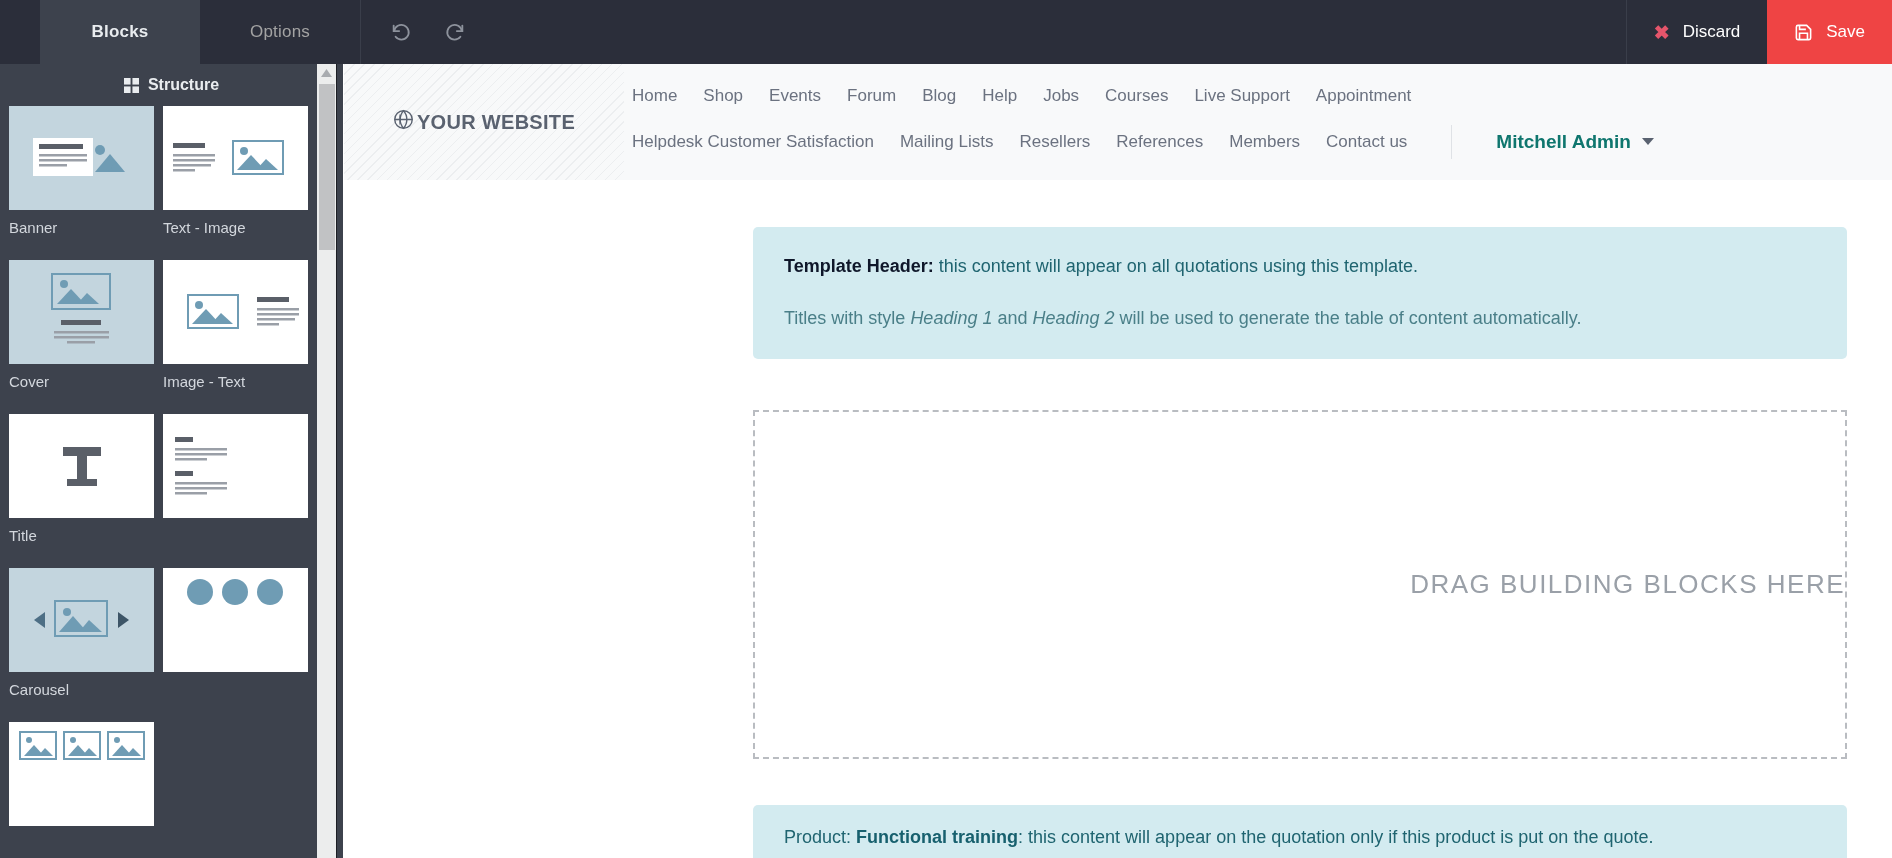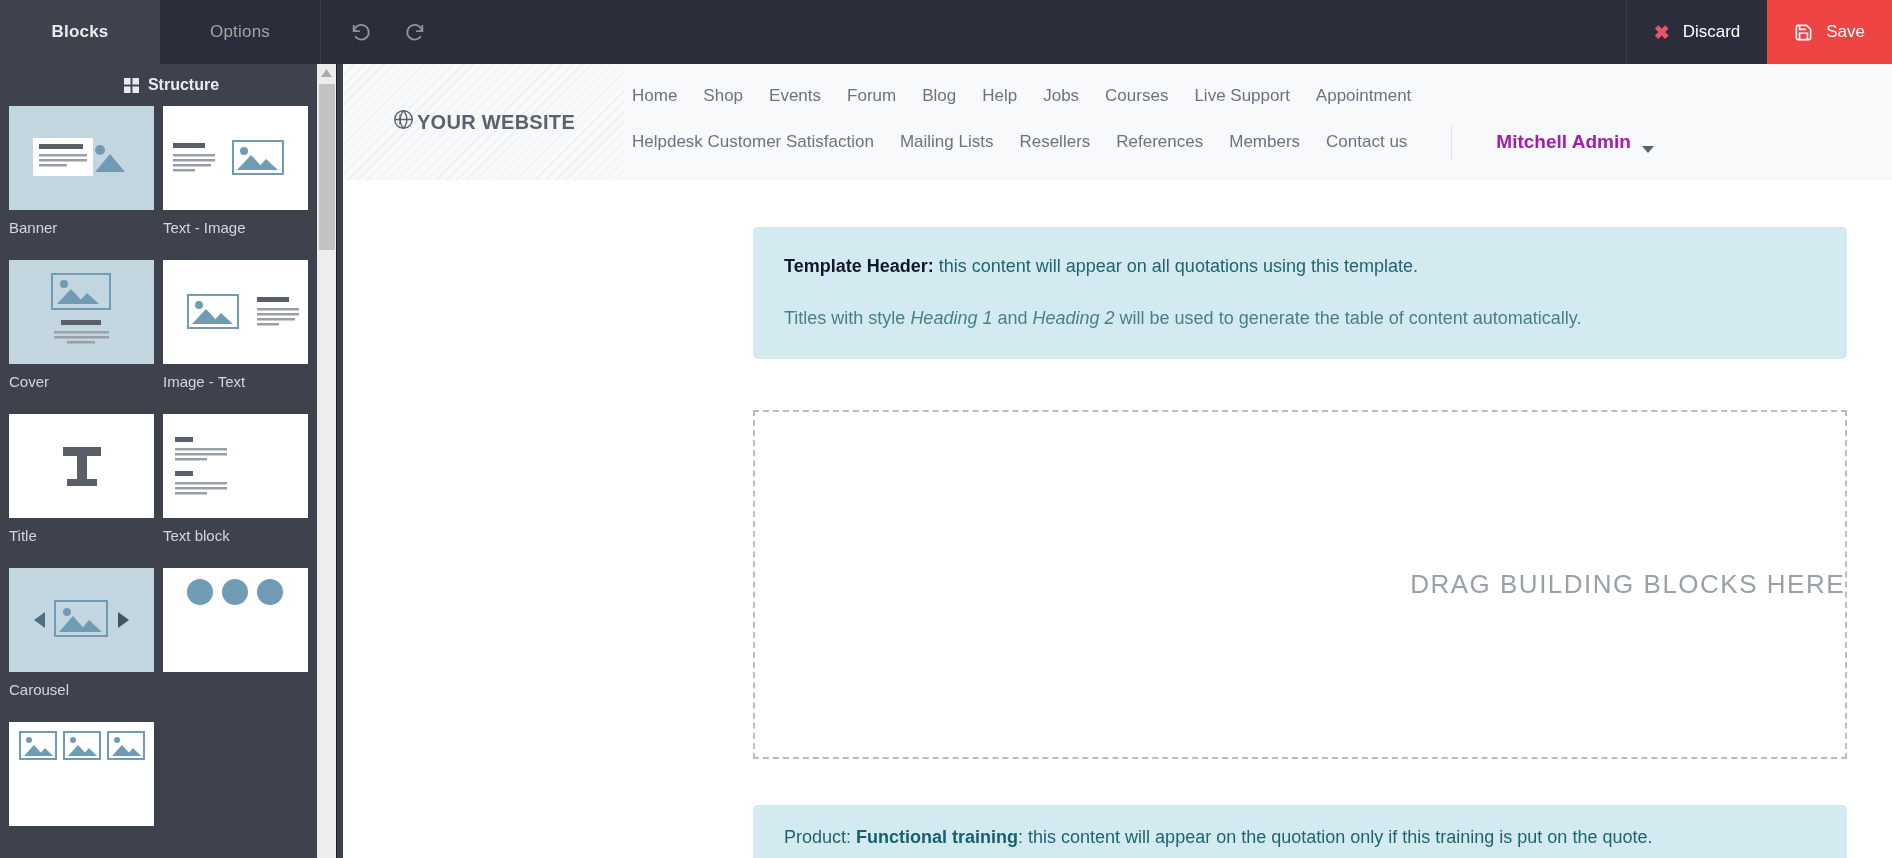--- a/index.html
+++ b/index.html
@@ -16,21 +16,21 @@
     width: 1892px; height: 64px;
     background: #2b2e3a;
     display: flex; align-items: stretch;
   }
   .tab {
     width: 160px;
     display: flex; align-items: center; justify-content: center;
     font-size: 17px; letter-spacing: .2px;
     cursor: pointer; user-select: none;
   }
-  .tab.active { background: #3d424d; color: #e9ecef; font-weight: 600; }
+  .tab.active { background: #3d424d; color: #e9ecef; font-weight: 600; margin-left: 40px; }
   .tab.inactive { background: #2b2e3a; color: #a3a3a3; }
 
   .history-group {
     display: flex; align-items: center;
     padding-left: 26px; gap: 26px;
     border-left: 1px solid #3a3e4a;
   }
   .hist-btn {
     width: 28px; height: 28px;
     display: flex; align-items: center; justify-content: center;
@@ -146,22 +146,22 @@
   .nav-row.second { gap: 26px; margin-top: 11px; }
   .nav-link {
     color: #6b7280; font-size: 17px;
     cursor: pointer; white-space: nowrap;
   }
   .nav-spacer { flex: 1; }
   .user-sep {
     width: 1px; height: 34px; background: #dfe2e6; margin: 0 18px;
   }
   .user-menu {
-    display: flex; align-items: flex-end; gap: 11px;
-    color: #a21caf; font-size: 19px; font-weight: 600;
+    display: flex; align-items: center; gap: 11px;
+    color: #0f766e; font-size: 19px; font-weight: 600;
     cursor: pointer; white-space: nowrap;
   }
   .caret {
     width: 0; height: 0;
     border-left: 6px solid transparent;
     border-right: 6px solid transparent;
     border-top: 7px solid #5a6270;
   }
 
   .page-body { padding: 0; }
@@ -349,21 +349,20 @@
           <rect x="12" y="23" width="18" height="5" fill="#5a5f68"></rect>
           <rect x="12" y="34" width="52" height="2.5" fill="#9a9fa7"></rect>
           <rect x="12" y="39" width="52" height="2.5" fill="#9a9fa7"></rect>
           <rect x="12" y="44" width="32" height="2.5" fill="#9a9fa7"></rect>
           <rect x="12" y="57" width="18" height="5" fill="#5a5f68"></rect>
           <rect x="12" y="68" width="52" height="2.5" fill="#9a9fa7"></rect>
           <rect x="12" y="73" width="52" height="2.5" fill="#9a9fa7"></rect>
           <rect x="12" y="78" width="32" height="2.5" fill="#9a9fa7"></rect>
         </svg>
       </div>
-      <div class="block-label">Text block</div>
     </div>
 
 
     <div class="block-cell">
       <div class="block-thumb tinted">
         <svg width="145" height="104" viewBox="0 0 145 104">
           <path d="M25 52 L36 44 L36 60 Z" fill="#4d6f85"></path>
           <path d="M120 52 L109 44 L109 60 Z" fill="#3d5567"></path>
           <rect x="46" y="33" width="52" height="35" fill="none" stroke="#6f9cb4" stroke-width="2"></rect>
           <circle cx="58" cy="44" r="4" fill="#6f9cb4"></circle>
@@ -477,18 +476,18 @@
         <div class="muted">
           <span>Titles with style </span><i>Heading 1</i><span> and </span><i>Heading 2</i><span> will be used to generate the table of content automatically.</span>
         </div>
       </div>
 
       <div class="dropzone">
         <span class="dropzone-text">DRAG BUILDING BLOCKS HERE</span>
       </div>
 
       <div class="product-box">
-        <span>Product: </span><b>Functional training</b><span>: this content will appear on the quotation only if this training is put on the quote.</span>
+        <span>Product: </span><b>Functional training</b><span>: this content will appear on the quotation only if this product is put on the quote.</span>
       </div>
 
     </div>
   </div>
 </div>
 
 </body></html>

